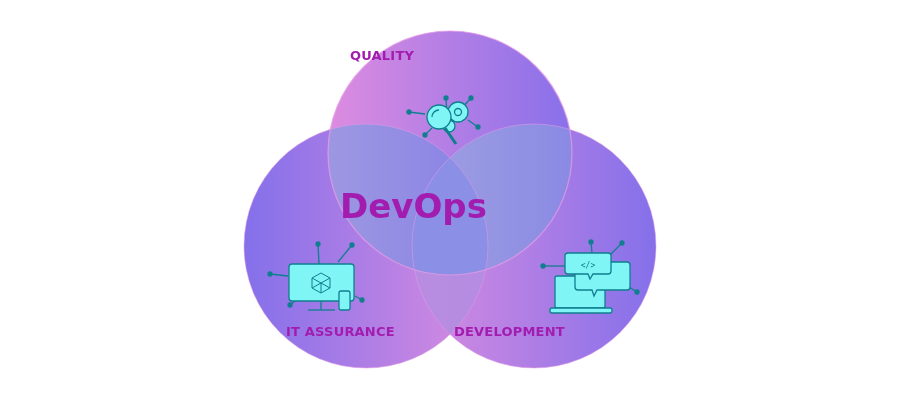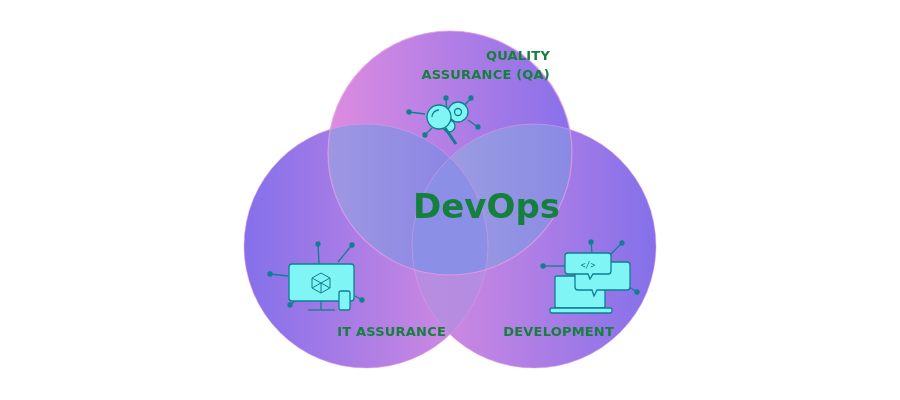--- a/index.html
+++ b/index.html
@@ -1,18 +1,18 @@
 <!DOCTYPE html>
 <html><head>
 <meta charset="utf-8">
 <style>
   html, body { margin:0; padding:0; background:#ffffff; }
   body { width:900px; height:400px; position:relative; overflow:hidden; font-family:"DejaVu Sans", sans-serif; }
   svg.venn { position:absolute; left:0; top:0; }
-  .label { position:absolute; color:#15803d; font-weight:bold; text-align:right; letter-spacing:0.2px; }
+  .label { position:absolute; color:#a21caf; font-weight:bold; text-align:left; letter-spacing:0.2px; }
   .lbl-qa { left:350px; top:46px; width:200px; font-size:13px; line-height:19px; }
   .lbl-it { left:286px; top:324px; width:160px; font-size:13px; }
   .lbl-dev { left:454px; top:324px; width:160px; font-size:13px; }
   .lbl-center { left:340px; top:186px; width:220px; font-size:34px; letter-spacing:0px; }
 </style>
 </head>
 <body>
 
 <svg class="venn" width="900" height="400" viewBox="0 0 900 400">
   <defs>
@@ -123,17 +123,16 @@
     <rect x="555" y="276" width="50" height="32" rx="2"></rect>
     <rect x="550" y="308" width="62" height="5" rx="2"></rect>
     <path d="M575 262 h52 a3 3 0 0 1 3 3 v22 a3 3 0 0 1 -3 3 h-30 l-3 6 l-2 -6 h-14 a3 3 0 0 1 -3 -3 v-22 a3 3 0 0 1 3 -3 z"></path>
     <path d="M568 253 h40 a3 3 0 0 1 3 3 v15 a3 3 0 0 1 -3 3 h-15 l-3 5 l-2 -5 h-20 a3 3 0 0 1 -3 -3 v-15 a3 3 0 0 1 3 -3 z"></path>
     <text x="588" y="268" font-size="8" fill="#0f7f8f" stroke="none" text-anchor="middle" font-family="DejaVu Sans Mono, monospace">&lt;/&gt;</text>
   </g>
 </svg>
 
 <div class="label lbl-qa">
   <div>QUALITY</div>
-  <div>ASSURANCE (QA)</div>
 </div>
 <div class="label lbl-center">DevOps</div>
 <div class="label lbl-it">IT ASSURANCE</div>
 <div class="label lbl-dev">DEVELOPMENT</div>
 
 </body></html>

